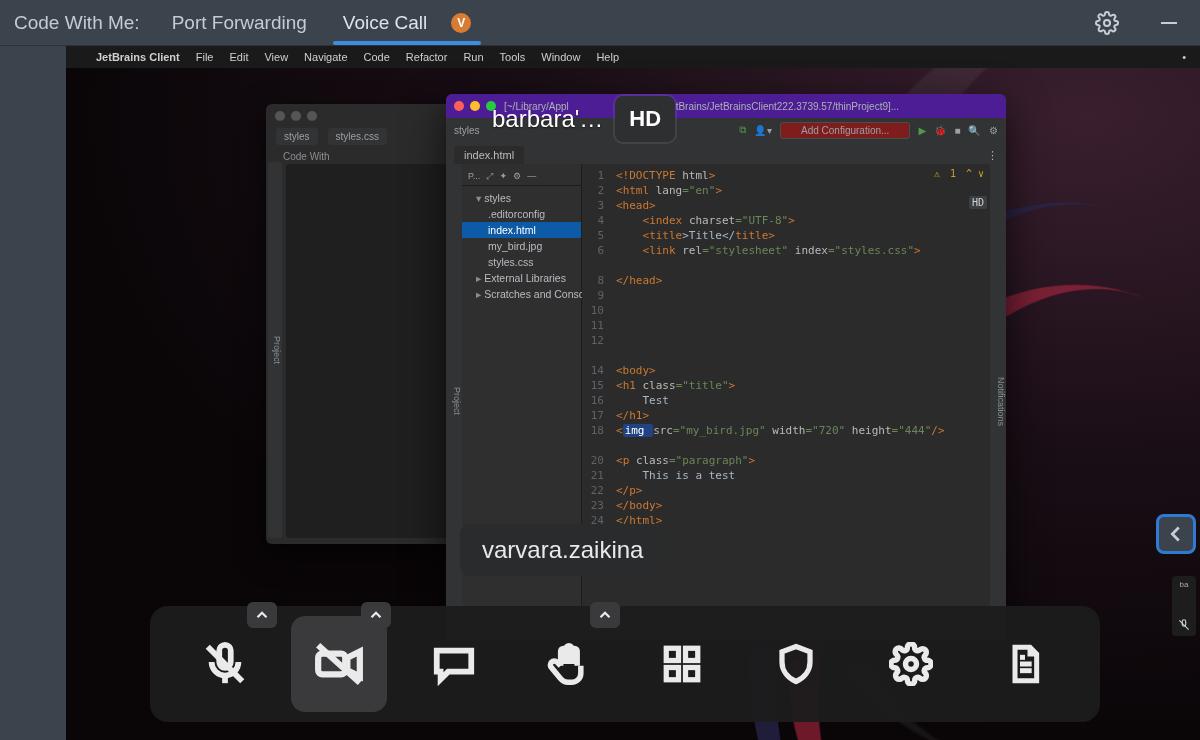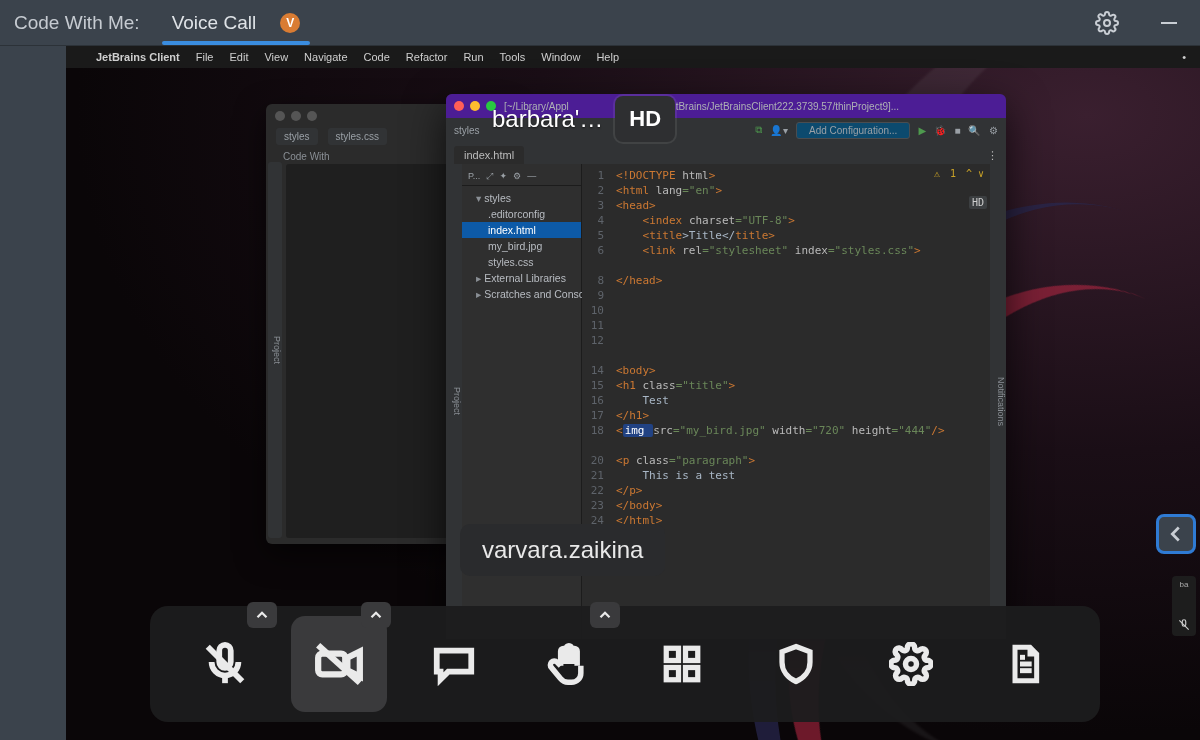--- a/index.html
+++ b/index.html
@@ -41,21 +41,21 @@
   .ide1 .body { position:absolute; left:20px; right:6px; top:60px; bottom:6px; background:#1f1f1f; border-radius:3px;}
 
   
   .ide2 { position:absolute; left:380px; top:48px; width:560px; height:545px; background:#2b2b2b; border-radius:6px; box-shadow:0 14px 40px rgba(0,0,0,.7); color:#bcbcbc; }
   .ide2 .titlebar { display:flex; align-items:center; height:22px; padding:12px 8px; font-size:10px; color:#aeb1b5; gap:8px; background:#4c1d95; border-radius:6px 6px 0 0;}
   .ide2 .titlebar .dots { display:flex; gap:6px;}
   .ide2 .titlebar .dots span{ width:10px;height:10px;border-radius:50%;}
   .d-r{background:#ff5f57}.d-y{background:#febc2e}.d-g{background:#28c840}
   .ide2 .titlebar .tt { flex:1; text-align:center; white-space:nowrap; overflow:hidden; text-overflow:ellipsis;}
   .ide2 .toolbar { display:flex; align-items:center; gap:8px; height:24px; padding:0 8px; font-size:10px; background:#313335; color:#9aa0a6;}
-  .chip { background:#0c4a6e; padding:2px 12px; border-radius:3px; border:1px solid #4a4d50;}
+  .chip { background:#7f1d1d; padding:2px 20px; border-radius:3px; border:1px solid #4a4d50;}
   .tb-spacer{flex:1}
   .ide2 .tabrow { display:flex; align-items:center; gap:8px; padding:4px 8px; font-size:11px; background:#313335; border-bottom:1px solid #1f1f1f;}
   .ide2 .filetab { background:#2b2b2b; padding:3px 10px; border-radius:3px 3px 0 0;}
   .ide2 .content { position:absolute; left:0; right:0; top:70px; bottom:0; display:flex;}
   .ide2 .projtool { width:16px; background:#313335; writing-mode:vertical-rl; text-align:center; font-size:9px; color:#8a8f95;}
   .ide2 .tree { width:120px; background:#2f2f2f; font-size:10.5px; color:#b8bcc2; padding:4px 0; border-right:1px solid #1c1c1c;}
   .tree .hdr { display:flex; gap:6px; padding:3px 6px; color:#9aa0a6; font-size:9px; border-bottom:1px solid #1c1c1c; margin-bottom:4px;}
   .tree .node { padding:2px 6px 2px 14px; white-space:nowrap;}
   .tree .node.folder::before{content:"▸ "; color:#8a8f95;}
   .tree .node.open::before{content:"▾ "; color:#8a8f95;}
@@ -97,20 +97,23 @@
 
   
   .left-gutter{position:absolute; left:0; top:46px; bottom:0; width:66px; background:#3b434c;}
 
 </style>
 </head>
 <body>
 
 <div class="topbar">
   <span class="label">Code With Me:</span>
+  <span class="tab">
+      <span>Port Forwarding</span>
+    </span>
   <span class="tab active">
     <span>Voice Call</span>
     <span class="vbadge">V</span>
   </span>
   <span class="spacer"></span>
   <span class="icon-btn">
     <svg viewBox="0 0 24 24">
         <circle cx="12" cy="12" r="3"></circle>
         <path d="M19.4 15a1.7 1.7 0 0 0 .34 1.87l.06.06a2 2 0 1 1-2.83 2.83l-.06-.06a1.7 1.7 0 0 0-1.87-.34 1.7 1.7 0 0 0-1 1.56V21a2 2 0 1 1-4 0v-.09a1.7 1.7 0 0 0-1.11-1.56 1.7 1.7 0 0 0-1.87.34l-.06.06a2 2 0 1 1-2.83-2.83l.06-.06a1.7 1.7 0 0 0 .34-1.87 1.7 1.7 0 0 0-1.56-1H3a2 2 0 1 1 0-4h.09a1.7 1.7 0 0 0 1.56-1.11 1.7 1.7 0 0 0-.34-1.87l-.06-.06A2 2 0 1 1 7.08 4.25l.06.06a1.7 1.7 0 0 0 1.87.34H9a1.7 1.7 0 0 0 1-1.56V3a2 2 0 1 1 4 0v.09a1.7 1.7 0 0 0 1 1.56 1.7 1.7 0 0 0 1.87-.34l.06-.06a2 2 0 1 1 2.83 2.83l-.06.06a1.7 1.7 0 0 0-.34 1.87V9a1.7 1.7 0 0 0 1.56 1H21a2 2 0 1 1 0 4h-.09a1.7 1.7 0 0 0-1.51 1z"></path>
       </svg>

